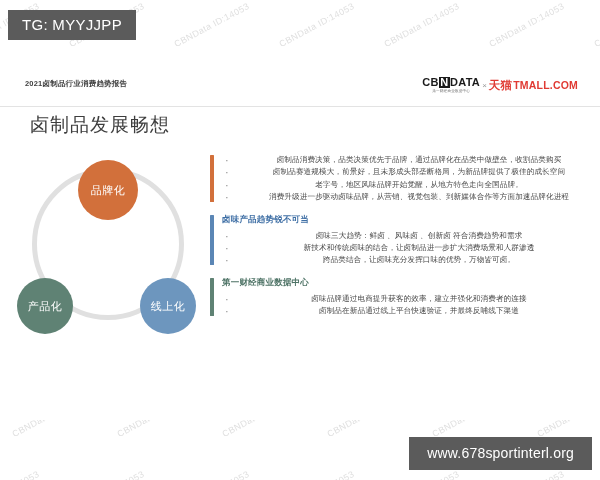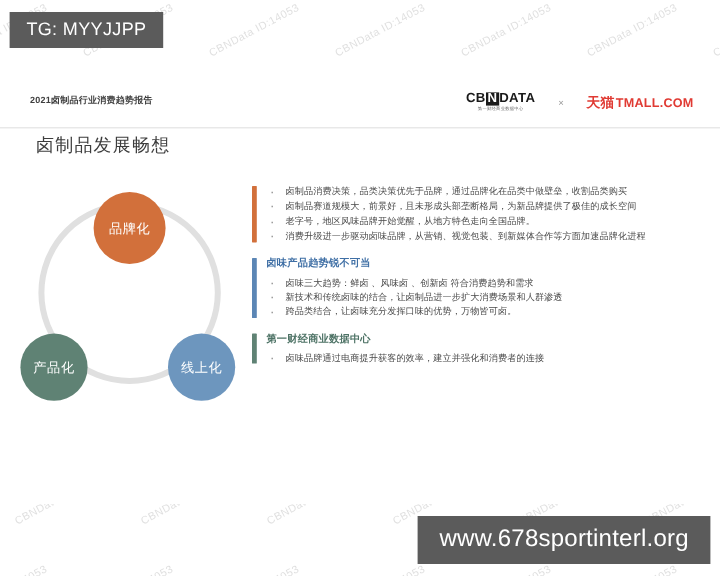--- a/index.html
+++ b/index.html
@@ -47,21 +47,21 @@
     font-family: "Liberation Sans", sans-serif;
   }
 
   
   .url-badge {
     position: absolute;
     right: 8px;
     bottom: 10px;
     background: #5b5b5b;
     color: #ffffff;
-    font-size: 20px;
+    font-size: 14px;
     padding: 8px 18px 9px 18px;
     letter-spacing: 0.2px;
     z-index: 30;
     font-family: "Liberation Sans", sans-serif;
   }
 
   
   .slide {
     position: absolute;
     left: 0;
@@ -84,21 +84,21 @@
     font-weight: bold;
     color: #3f3f3f;
     letter-spacing: 0.2px;
   }
   .logos {
     position: absolute;
     right: 22px;
     top: 17px;
     display: flex;
     align-items: center;
-    gap: 18px;
+    gap: 1px;
     justify-content: center;
   }
   .cbndata {
     display: flex;
     flex-direction: column;
     align-items: center;
     line-height: 1;
   }
   .cbndata-main {
     font-size: 11px;
@@ -143,21 +143,21 @@
     top: 46px;
     width: 600px;
     height: 1px;
     background: #e3e3e3;
   }
 
   .slide-title {
     position: absolute;
     left: 30px;
     top: 52px;
-    font-size: 15px;
+    font-size: 19px;
     color: #3d3d3d;
     letter-spacing: 1px;
   }
 
   
   .slide-body {
     position: absolute;
     left: 0;
     top: 90px;
     width: 600px;
@@ -239,20 +239,21 @@
     letter-spacing: 0.2px;
   }
   .panel-1 .panel-title { color: #c4622f; }
   .panel-2 .panel-title { color: #3f6fa5; }
   .panel-3 .panel-title { color: #4e7366; }
 
   .bullets {
     margin: 0;
     padding: 0;
     list-style: none;
+    text-align: center;
   }
   .bullets li {
     position: relative;
     font-size: 7.6px;
     line-height: 1.5;
     color: #4a4a4a;
     padding-left: 16px;
     margin-bottom: 1px;
     letter-spacing: 0.1px;
   }
@@ -379,20 +380,21 @@
           <li>新技术和传统卤味的结合，让卤制品进一步扩大消费场景和人群渗透</li>
           <li>跨品类结合，让卤味充分发挥口味的优势，万物皆可卤。</li>
         </ul>
       </div>
 
       <div class="panel panel-3">
         <div class="panel-bar"></div>
         <div class="panel-title">第一财经商业数据中心</div>
         <ul class="bullets">
           <li>卤味品牌通过电商提升获客的效率，建立并强化和消费者的连接</li>
+          <li>卤制品在新品通过线上平台快速验证，并最终反哺线下渠道</li>
         </ul>
       </div>
 
     </div>
   </div>
 </div>
 
 <div class="tg-badge">TG: MYYJJPP</div>
 <div class="url-badge">www.678sportinterl.org</div>
 

